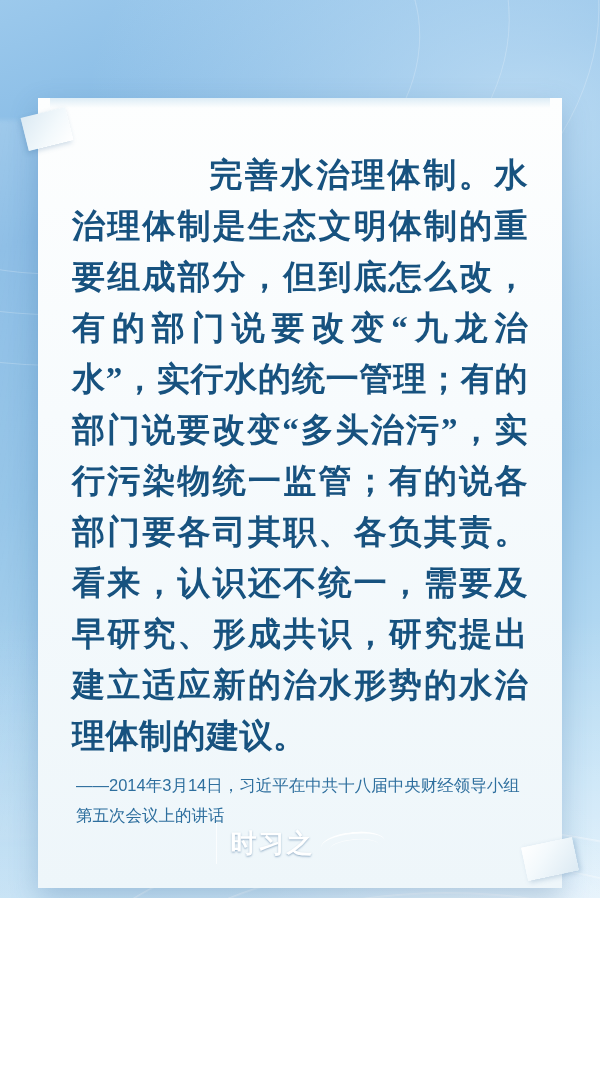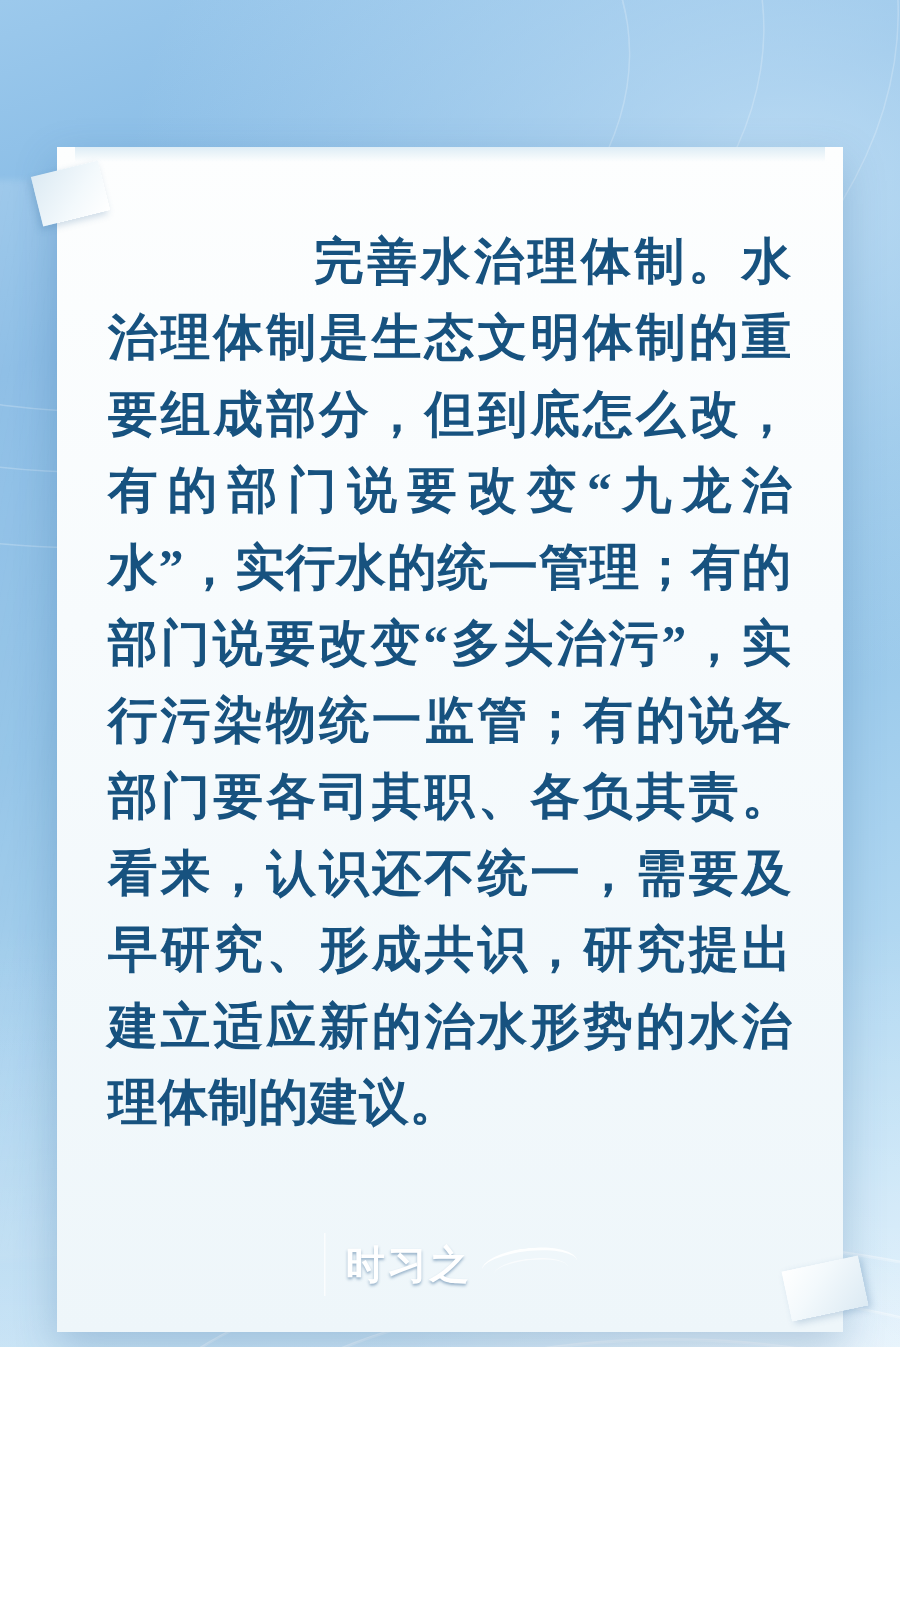--- a/index.html
+++ b/index.html
@@ -252,20 +252,21 @@
   </div>
 
   <div class="wave-left"></div>
   <div class="wave-bottom"></div>
   <div class="droplet"></div>
 
   <div class="paper-wrap">
     <div class="paper">
       <div class="paper-clip-top"></div>
       <div class="quote-body">　　完善水治理体制。水治理体制是生态文明体制的重要组成部分，但到底怎么改，有的部门说要改变“九龙治水”，实行水的统一管理；有的部门说要改变“多头治污”，实行污染物统一监管；有的说各部门要各司其职、各负其责。看来，认识还不统一，需要及早研究、形成共识，研究提出建立适应新的治水形势的水治理体制的建议。</div>
+      <div class="attribution">——2014年3月14日，习近平在中共十八届中央财经领导小组第五次会议上的讲话</div>
     </div>
     <div class="curl-tl"></div>
     <div class="curl-br"></div>
   </div>
 
   <div class="footer">
     <div class="divider-v"></div>
     <div class="brand-badge">
       <div class="name">时习之</div>
       <div class="swoosh"></div>

